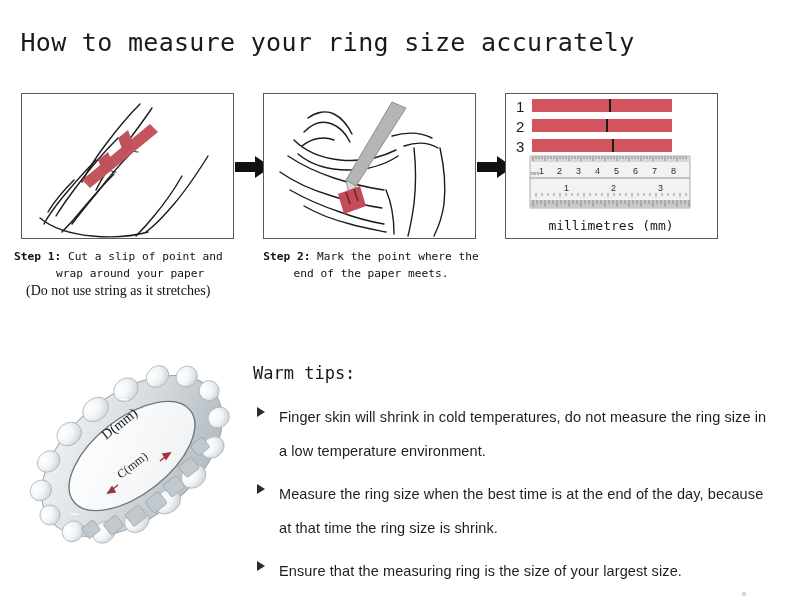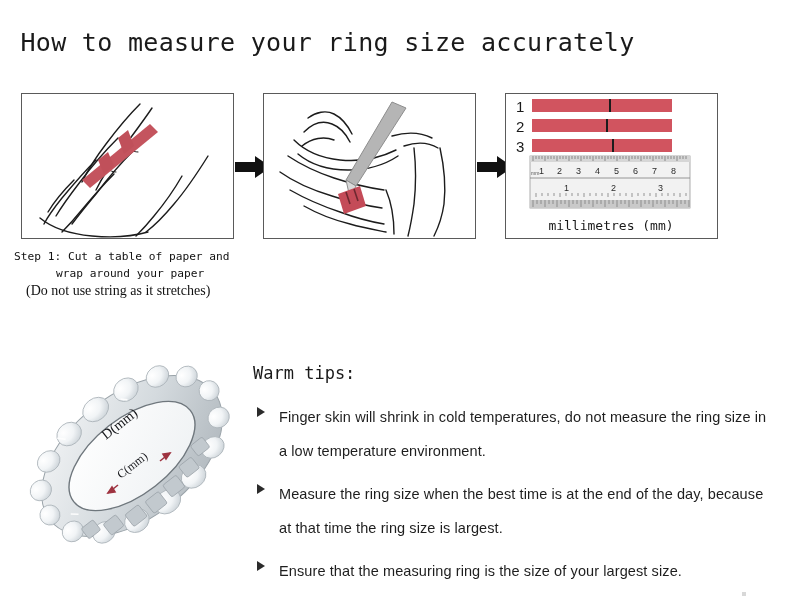--- a/index.html
+++ b/index.html
@@ -78,21 +78,21 @@
     font-size: 11.2px;
     line-height: 17px;
     color: #111111;
   }
   #caption-1 { left: 14px; }
   #caption-2 { left: 258px; text-align: center; width: 226px; }
   #caption-3 { left: 500px; }
   .cap-line { white-space: nowrap; }
   .cap-line.indent { padding-left: 42px; }
   #caption-2 .cap-line.indent { padding-left: 0; }
-  .cap-strong { font-weight: normal; }
+  .cap-strong { font-weight: bold; }
   .cap-note {
     white-space: nowrap;
     font-family: Liberation Serif, serif;
     font-size: 14px;
   }
   #caption-1 .cap-note { padding-left: 12px; }
   #caption-3 .cap-note { padding-left: 0px; }
 
   
   #ring-figure {
@@ -306,26 +306,32 @@
 
       <text x="105" y="136" text-anchor="middle" font-family="DejaVu Sans Mono, monospace" font-size="13" fill="#1a1a1a">millimetres (mm)</text>
     </svg>
   </div>
 </div>
 
 <div id="captions-row">
 
   <div class="step-caption" id="caption-1">
     <div class="cap-line">
-      <span class="cap-strong">Step 1:</span><span> Cut a table of paper and</span>
+      <span class="cap-strong">Step 1:</span><span> Cut a slip of point and</span>
     </div>
     <div class="cap-line indent">wrap around your paper</div>
     <div class="cap-note">(Do not use string as it stretches)</div>
   </div>
 
+  <div class="step-caption" id="caption-2">
+    <div class="cap-line">
+      <span class="cap-strong">Step 2:</span><span> Mark the point where the</span>
+    </div>
+    <div class="cap-line indent">end of the paper meets.</div>
+  </div>
 
 </div>
 
 <div id="ring-figure">
   <svg width="228" height="218" viewBox="0 0 228 218">
     <defs>
       <radialGradient id="gemGrad" cx="35%" cy="30%" r="75%">
         <stop offset="0%" stop-color="#ffffff"></stop>
         <stop offset="55%" stop-color="#f1f4f6"></stop>
         <stop offset="100%" stop-color="#cdd4d9"></stop>
@@ -396,21 +402,21 @@
 <div id="tips-block">
   <div id="tips-heading">Warm tips:</div>
 
   <div class="tip-item">
     <span class="tip-bullet"></span>
     <span>Finger skin will shrink in cold temperatures, do not measure the ring size in a low temperature environment.</span>
   </div>
 
   <div class="tip-item">
     <span class="tip-bullet"></span>
-    <span>Measure the ring size when the best time is at the end of the day, because at that time the ring size is largest.</span>
+    <span>Measure the ring size when the best time is at the end of the day, because at that time the ring size is shrink.</span>
   </div>
 
   <div class="tip-item">
     <span class="tip-bullet"></span>
     <span>Ensure that the measuring ring is the size of your largest size.</span>
   </div>
 </div>
 
 <div id="stray-mark"></div>
 

